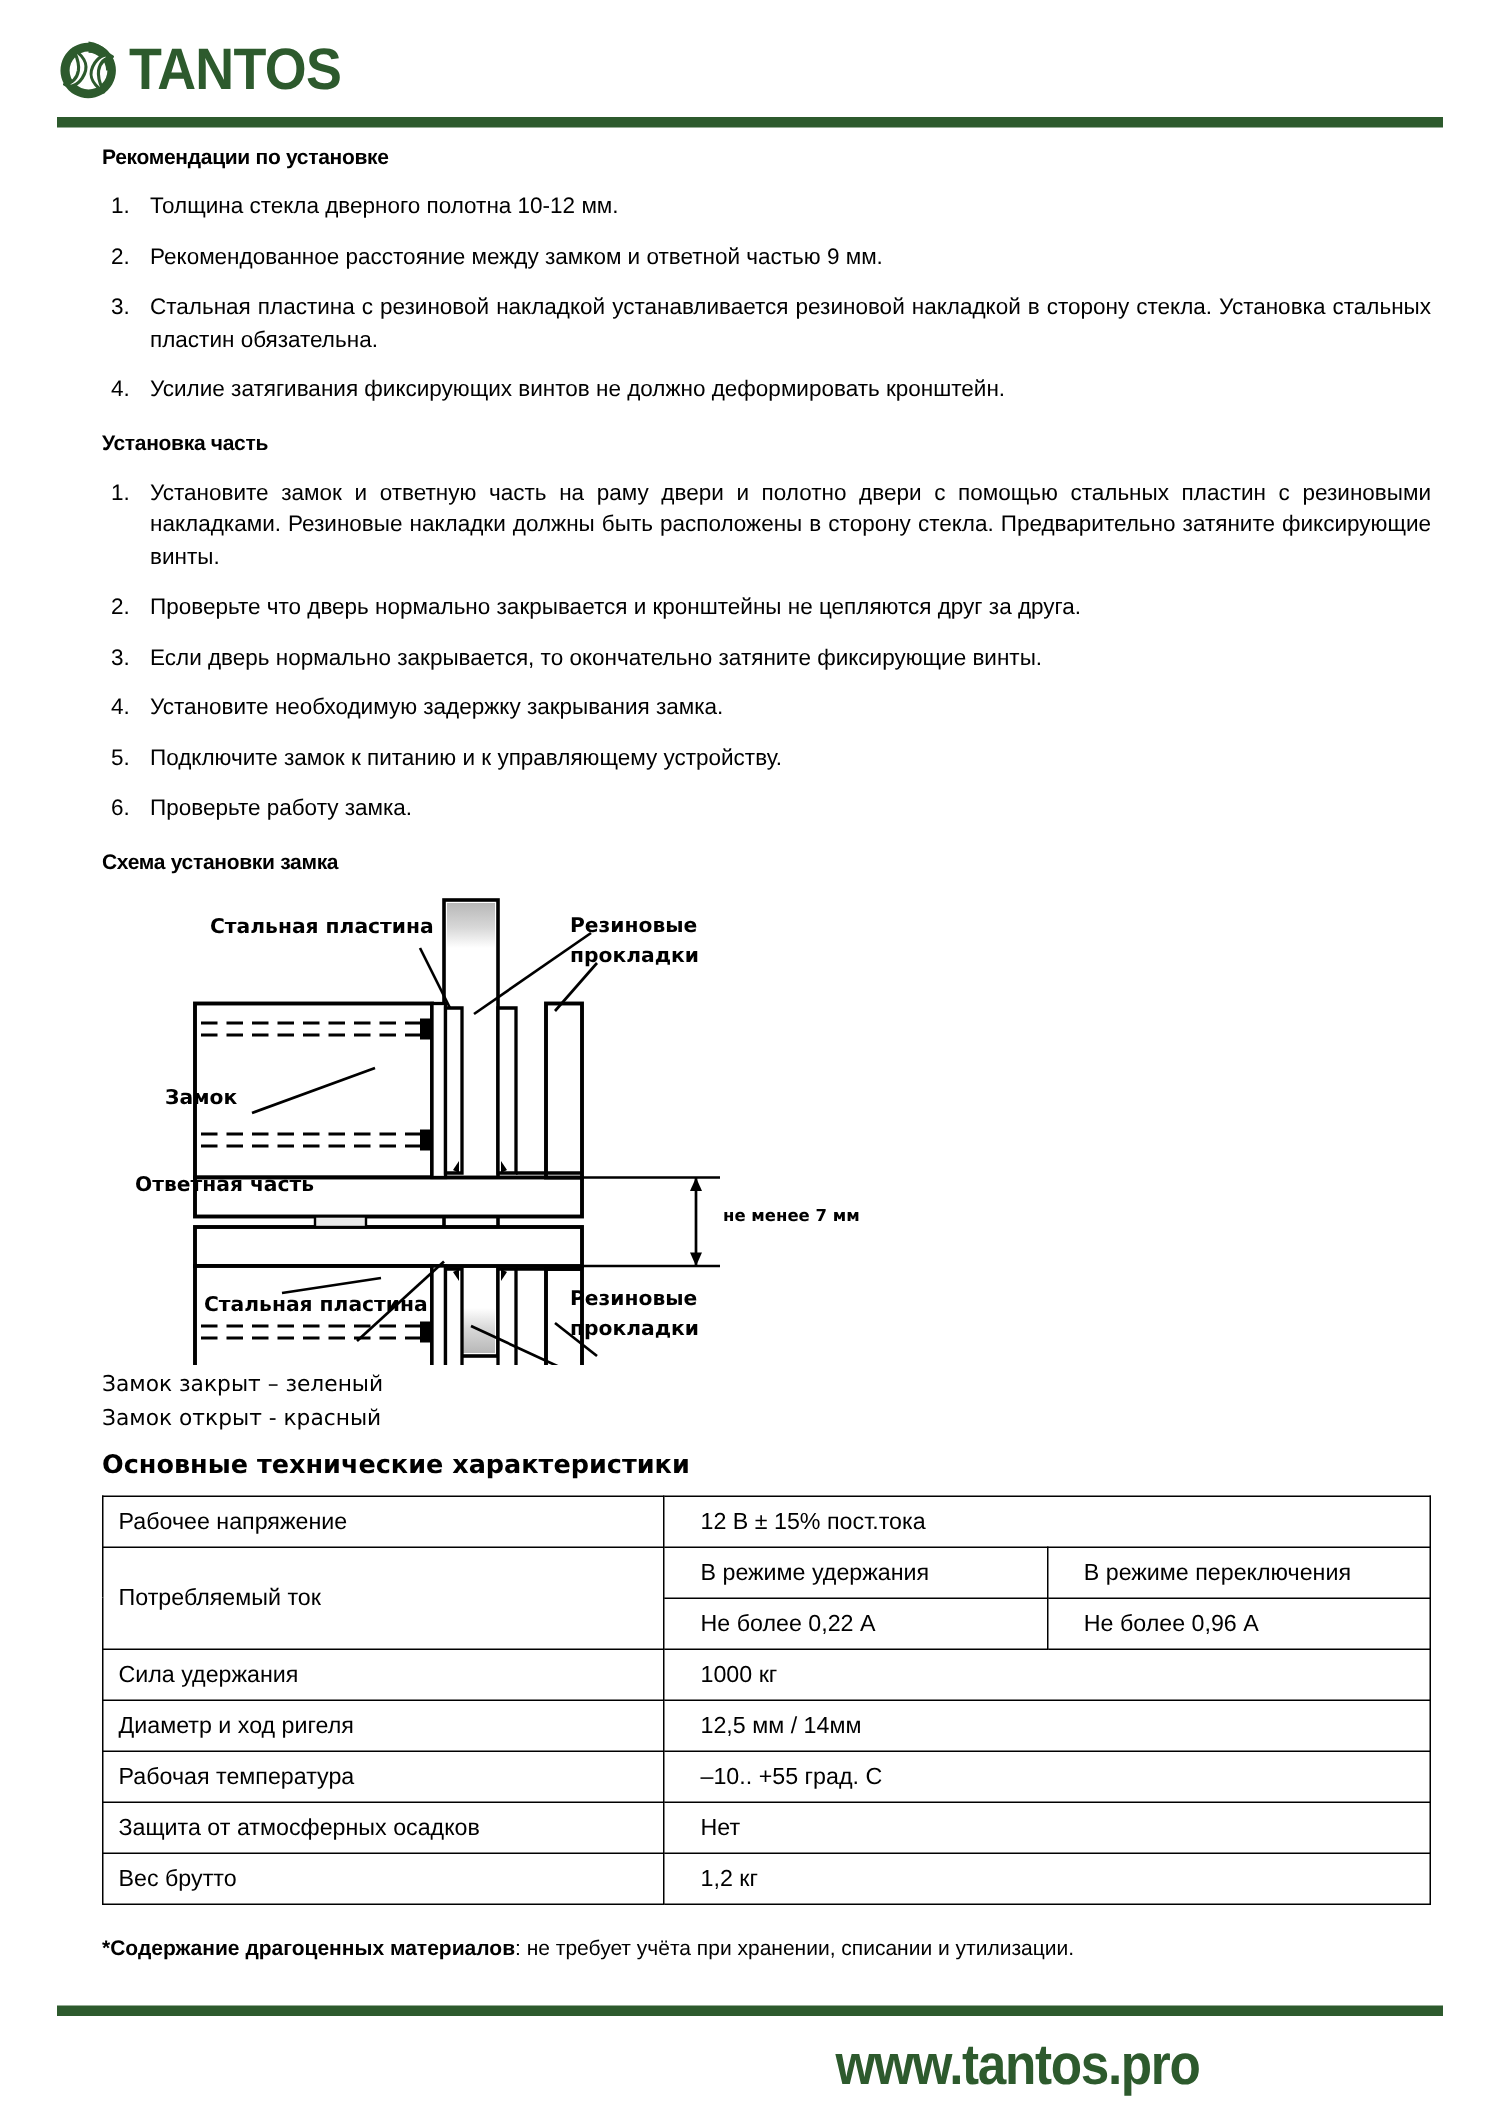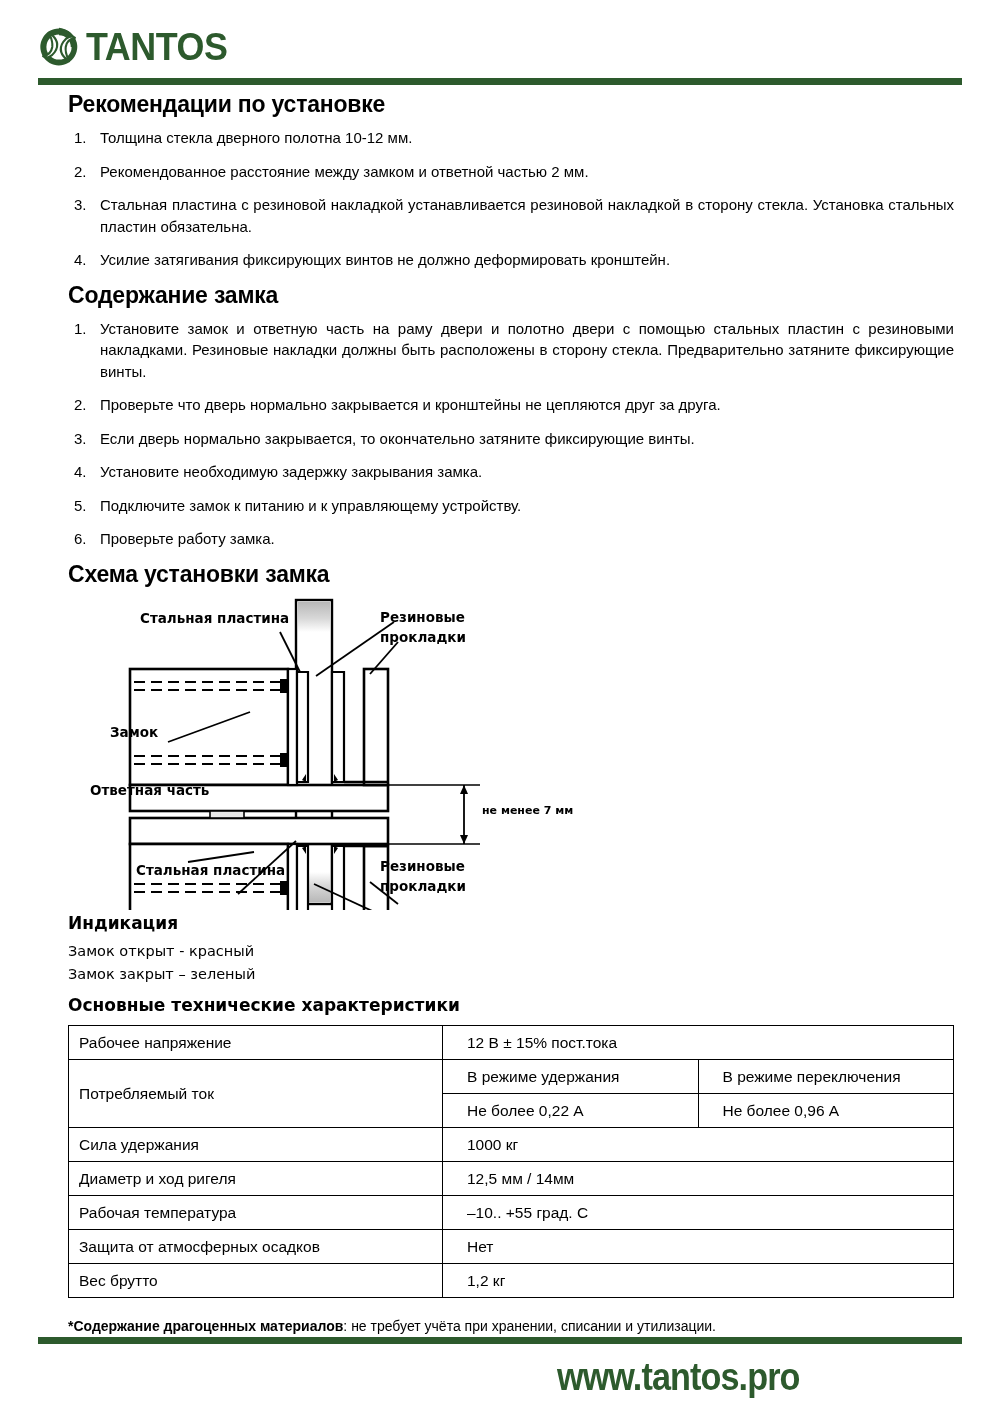--- a/index.html
+++ b/index.html
@@ -64,21 +64,21 @@
   
   .content {
     position: absolute;
     top: 94px;
     left: 68px;
     width: 886px;
   }
 
   h2.section-title {
     font-family: "Liberation Sans", sans-serif;
-    font-size: 23px;
+    font-size: 14px;
     font-weight: bold;
     margin: 0 0 9px 0;
     line-height: 21px;
     letter-spacing: -0.2px;
   }
   h2.section-title.tight-top { margin-top: 14px; }
 
   ol.num-list {
     list-style: none;
     margin: 0 0 0 0;
@@ -198,26 +198,26 @@
       <div class="logo-word">TANTOS</div>
     </div>
     <div class="rule-top"></div>
   </div>
 
   <div class="content">
 
     <h2 class="section-title">Рекомендации по установке</h2>
     <ol class="num-list">
       <li>Толщина стекла дверного полотна 10-12 мм.</li>
-      <li>Рекомендованное расстояние между замком и ответной частью 2 мм.</li>
+      <li>Рекомендованное расстояние между замком и ответной частью 9 мм.</li>
       <li>Стальная пластина с резиновой накладкой устанавливается резиновой накладкой в сторону стекла. Установка стальных пластин обязательна.</li>
       <li>Усилие затягивания фиксирующих винтов не должно деформировать кронштейн.</li>
     </ol>
 
-    <h2 class="section-title tight-top">Содержание замка</h2>
+    <h2 class="section-title tight-top">Установка часть</h2>
     <ol class="num-list">
       <li>Установите замок и ответную часть на раму двери и полотно двери с помощью стальных пластин с резиновыми накладками. Резиновые накладки должны быть расположены в сторону стекла. Предварительно затяните фиксирующие винты.</li>
       <li>Проверьте что дверь нормально закрывается и кронштейны не цепляются друг за друга.</li>
       <li>Если дверь нормально закрывается, то окончательно затяните фиксирующие винты.</li>
       <li>Установите необходимую задержку закрывания замка.</li>
       <li>Подключите замок к питанию и к управляющему устройству.</li>
       <li>Проверьте работу замка.</li>
     </ol>
 
     <h2 class="section-title tight-top">Схема установки замка</h2>
@@ -330,24 +330,23 @@
       <div style="position:absolute; left:22px; top:188px; font-family:'DejaVu Sans',sans-serif; font-size:13.5px; font-weight:bold; line-height:17px;">Ответная часть</div>
 
       <div style="position:absolute; left:414px; top:210px; font-family:'DejaVu Sans',sans-serif; font-size:11px; font-weight:bold; line-height:14px;">не менее 7 мм</div>
 
       <div style="position:absolute; left:68px; top:268px; font-family:'DejaVu Sans',sans-serif; font-size:13.5px; font-weight:bold; line-height:17px;">Стальная пластина</div>
 
       <div style="position:absolute; left:312px; top:262px; font-family:'DejaVu Sans',sans-serif; font-size:13.5px; font-weight:bold; line-height:20px;">Резиновые</div>
       <div style="position:absolute; left:312px; top:282px; font-family:'DejaVu Sans',sans-serif; font-size:13.5px; font-weight:bold; line-height:20px;">прокладки</div>
     </div>
 
-    <h2 class="ind-title">Индикация</h2>
     <div class="ind-lines">
+      <div>Замок закрыт – зеленый</div>
       <div>Замок открыт - красный</div>
-      <div>Замок закрыт – зеленый</div>
     </div>
 
     <h2 class="spec-title">Основные технические характеристики</h2>
 
     <table class="spec">
       <colgroup>
         <col class="col-label">
         <col>
         <col>
       </colgroup>

